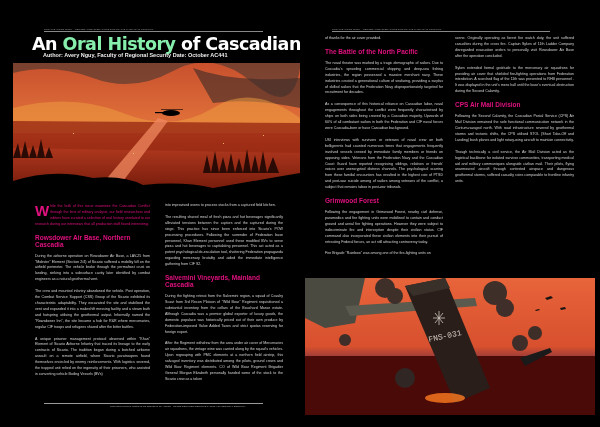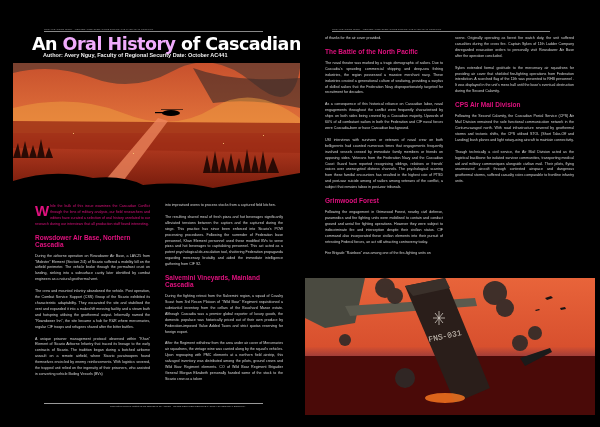--- a/index.html
+++ b/index.html
@@ -4,21 +4,21 @@
 <style>
   * { margin:0; padding:0; box-sizing:border-box; }
   html, body { width:600px; height:427px; background:#000; overflow:hidden; }
   body { font-family:"Liberation Sans", sans-serif; color:#cfcfcf; position:relative; }
   .page { position:absolute; top:0; height:427px; width:300px; background:#000; }
   .page.left { left:0; }
   .page.right { left:300px; }
   .runhead { position:absolute; font-size:2.3px; color:#999; letter-spacing:0.1px; white-space:nowrap; }
   .runline { position:absolute; height:1px; background:#888; }
   .title { position:absolute; left:32px; top:36px; font-family:"DejaVu Sans", sans-serif; font-weight:bold; font-size:17.5px; color:#fff; letter-spacing:-0.5px; white-space:nowrap; line-height:1; }
-  .title .accent { color:#f0abfc; }
+  .title .accent { color:#86efac; }
   .byline { position:absolute; left:43px; top:52px; font-size:5.5px; font-weight:bold; color:#eee; white-space:nowrap; }
   .hero { position:absolute; left:13px; top:63px; width:287px; height:135px; overflow:hidden; }
   .col { position:absolute; font-size:3.6px; line-height:5.9px; text-align:justify; color:#d6d6d6; }
   .col p { margin-bottom:6px; }
   .col .intro { color:#e0117f; }
   .dropcap { float:left; font-size:15px; line-height:11px; color:#e0117f; margin-right:1px; margin-top:1px; font-weight:bold; }
   .col h2 { font-size:6.5px; font-weight:bold; color:#e0117f; margin:3px 0 6px 0; line-height:7px; text-align:left; }
   .footline { position:absolute; height:1px; background:#999; }
   .foottext { position:absolute; font-size:2.3px; color:#aaa; white-space:nowrap; }
   .ship { position:absolute; left:5px; top:278px; width:290px; height:137px; overflow:hidden; }

